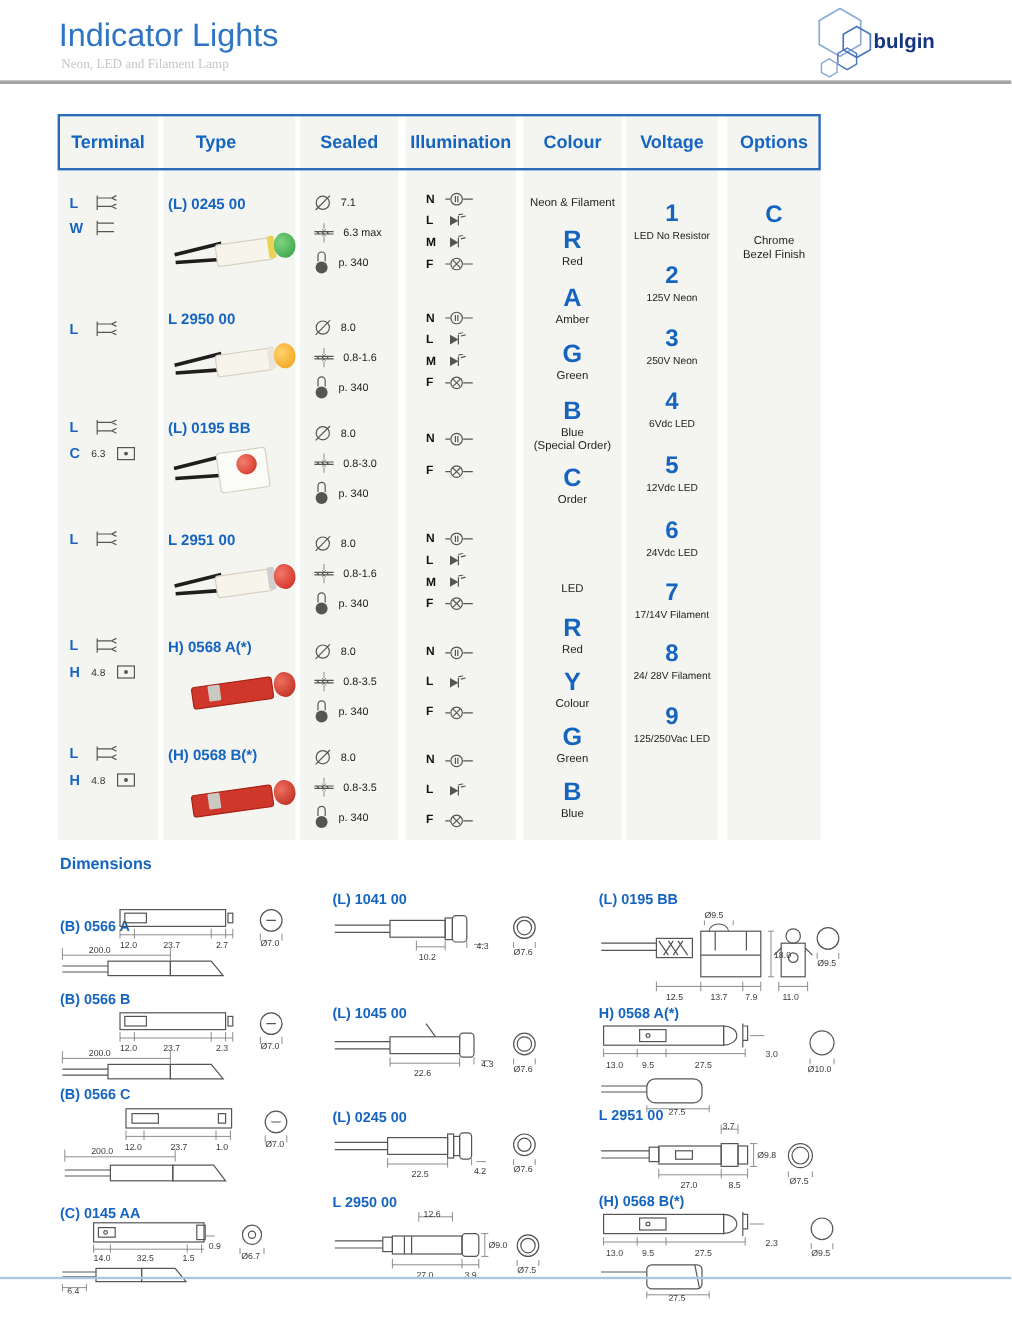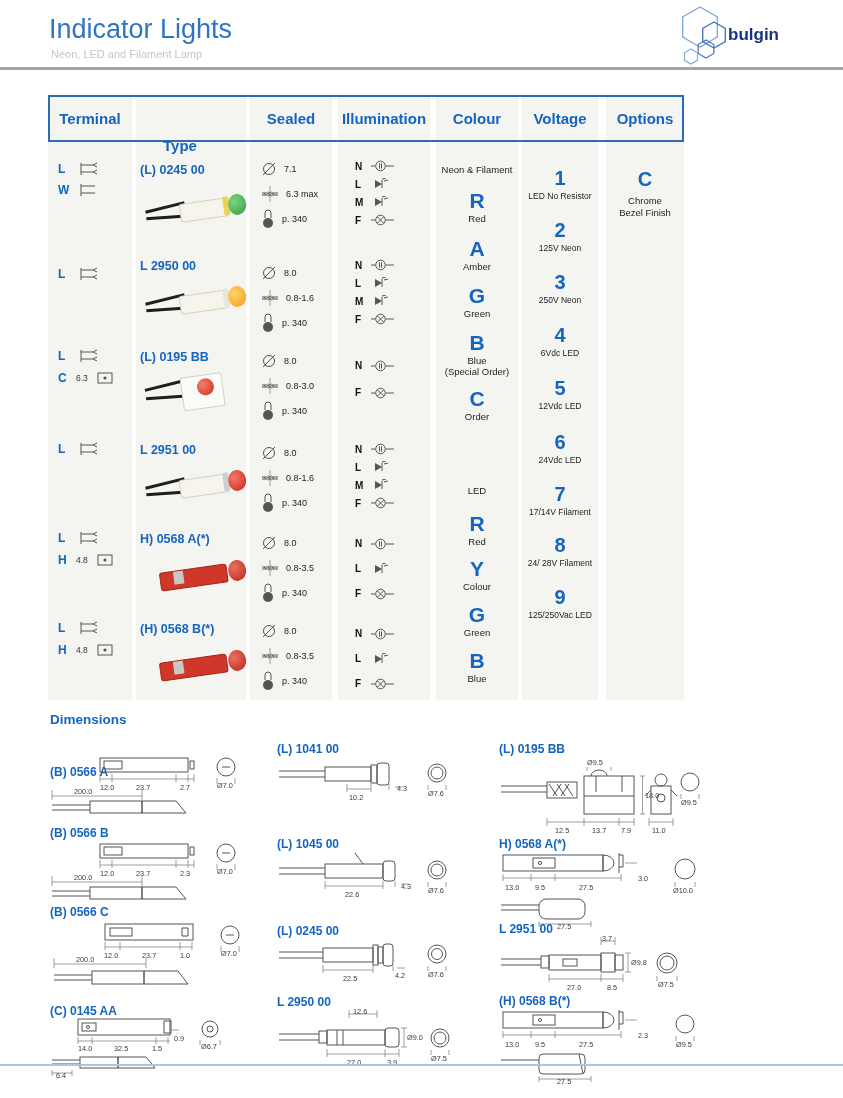--- a/index.html
+++ b/index.html
@@ -1,21 +1,21 @@
 <!DOCTYPE html>
 <html><head>
 <meta charset="utf-8">
 <style>
   html,body{margin:0;padding:0;background:#fff;}
   .page{position:relative;width:843px;height:1098px;background:#fff;
         font-family:"Liberation Sans",sans-serif;overflow:hidden;color:#222;}
   .abs{position:absolute;}
   
   .title{left:49px;top:14px;font-size:27px;color:#2e75c4;letter-spacing:0;}
-  .subtitle{left:51px;top:48px;font-size:11px;color:#c6c6c6;}
+  .subtitle{left:51px;top:48px;font-size:11px;color:#c6c6c6;font-family:Liberation Serif, serif;}
   .toprule{left:0;top:67px;width:843px;height:3px;background:#a3a3a3;}
   .logo{left:676px;top:4px;width:150px;height:62px;display:flex;align-items:center;}
   .logo .brand{font-size:17px;font-weight:bold;color:#16357f;margin-left:-4px;}
   
   .strip{position:absolute;top:97px;height:603px;background:#f4f4f1;}
   .s1{left:48px;width:84px;}  .s2{left:136px;width:110px;}
   .s3{left:250px;width:82px;} .s4{left:338px;width:92px;}
   .s5{left:436px;width:82px;} .s6{left:522px;width:76px;}
   .s7{left:606px;width:78px;}
   .hdrbox{left:48px;top:95px;width:636px;height:47px;border:2px solid #2b6cb8;
@@ -101,21 +101,21 @@
   <div class="strip s1"></div>
   <div class="strip s2"></div>
   <div class="strip s3"></div>
   <div class="strip s4"></div>
   <div class="strip s5"></div>
   <div class="strip s6"></div>
   <div class="strip s7"></div>
 
   <div class="abs hdrbox"></div>
   <div class="hcell" style="left:48px;width:84px;">Terminal</div>
-  <div class="hcell" style="left:136px;width:88px;margin-top:27px;">Type</div>
+  <div class="hcell" style="left:136px;width:88px;">Type</div>
   <div class="hcell" style="left:250px;width:82px;">Sealed</div>
   <div class="hcell" style="left:338px;width:92px;">Illumination</div>
   <div class="hcell" style="left:436px;width:82px;">Colour</div>
   <div class="hcell" style="left:522px;width:76px;">Voltage</div>
   <div class="hcell" style="left:606px;width:78px;">Options</div>
 
   <div class="abs term" style="top:161px;">
     <span class="tl">L</span>
     <svg width="24" height="16">
         <path class="ln" d="M5 2 v12 M5 4 h12 m0 0 l4 -2 m-4 2 l4 2 M5 11 h12 m0 0 l4 -2 m-4 2 l4 2"></path>

